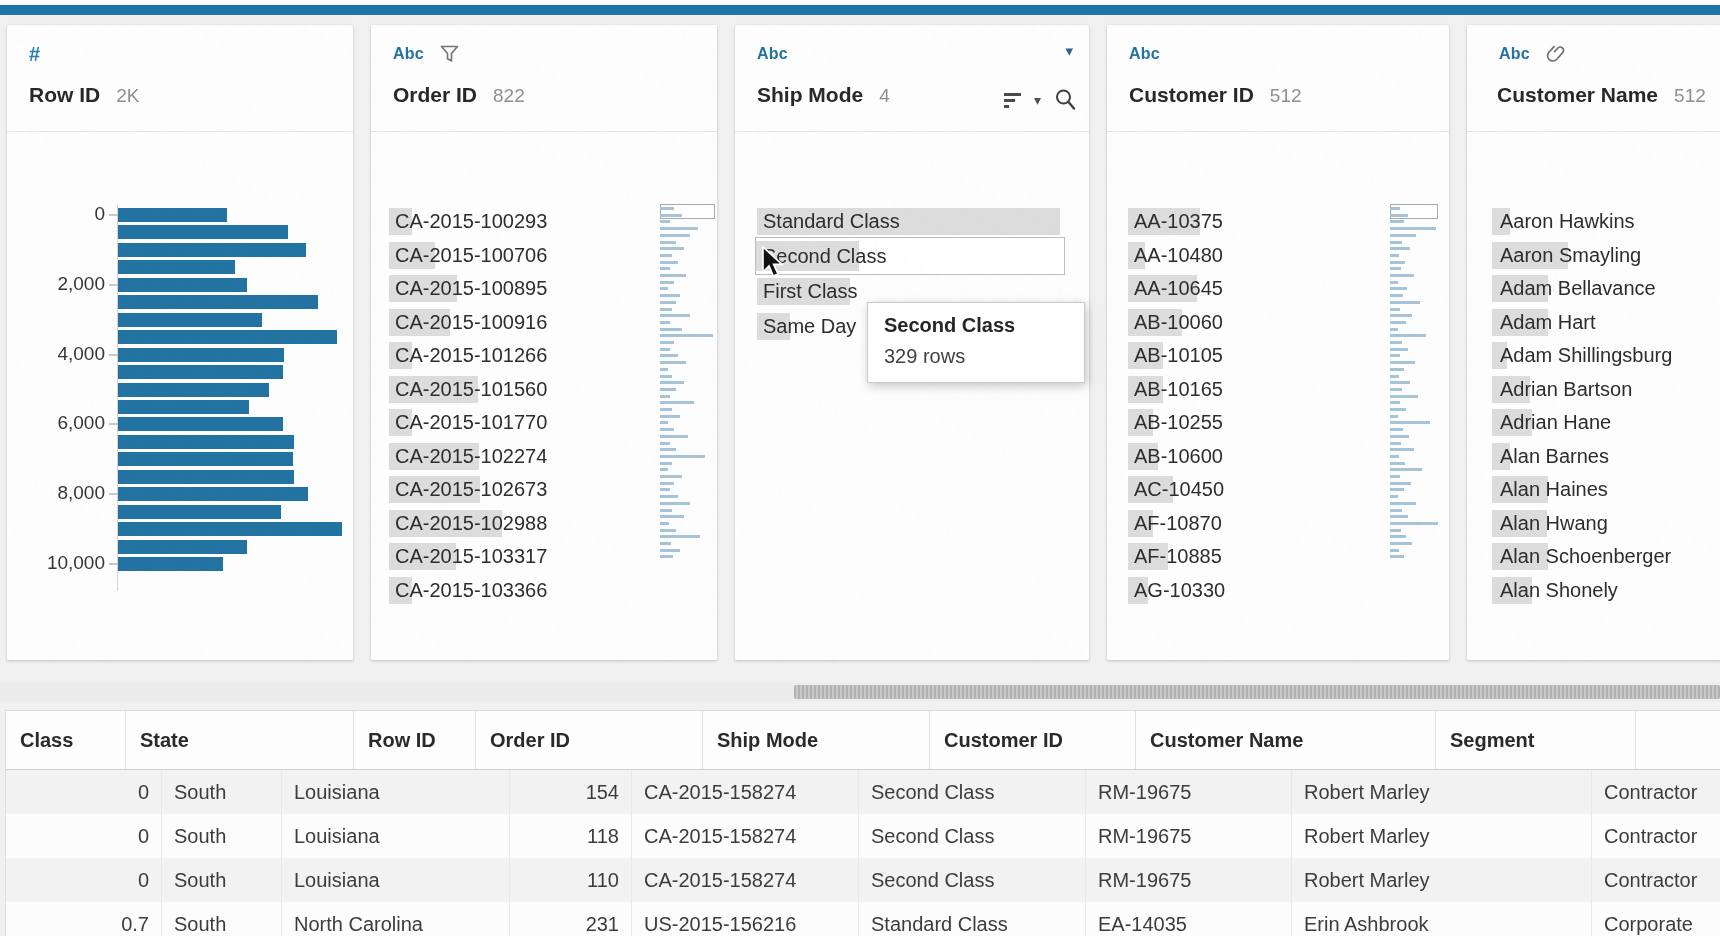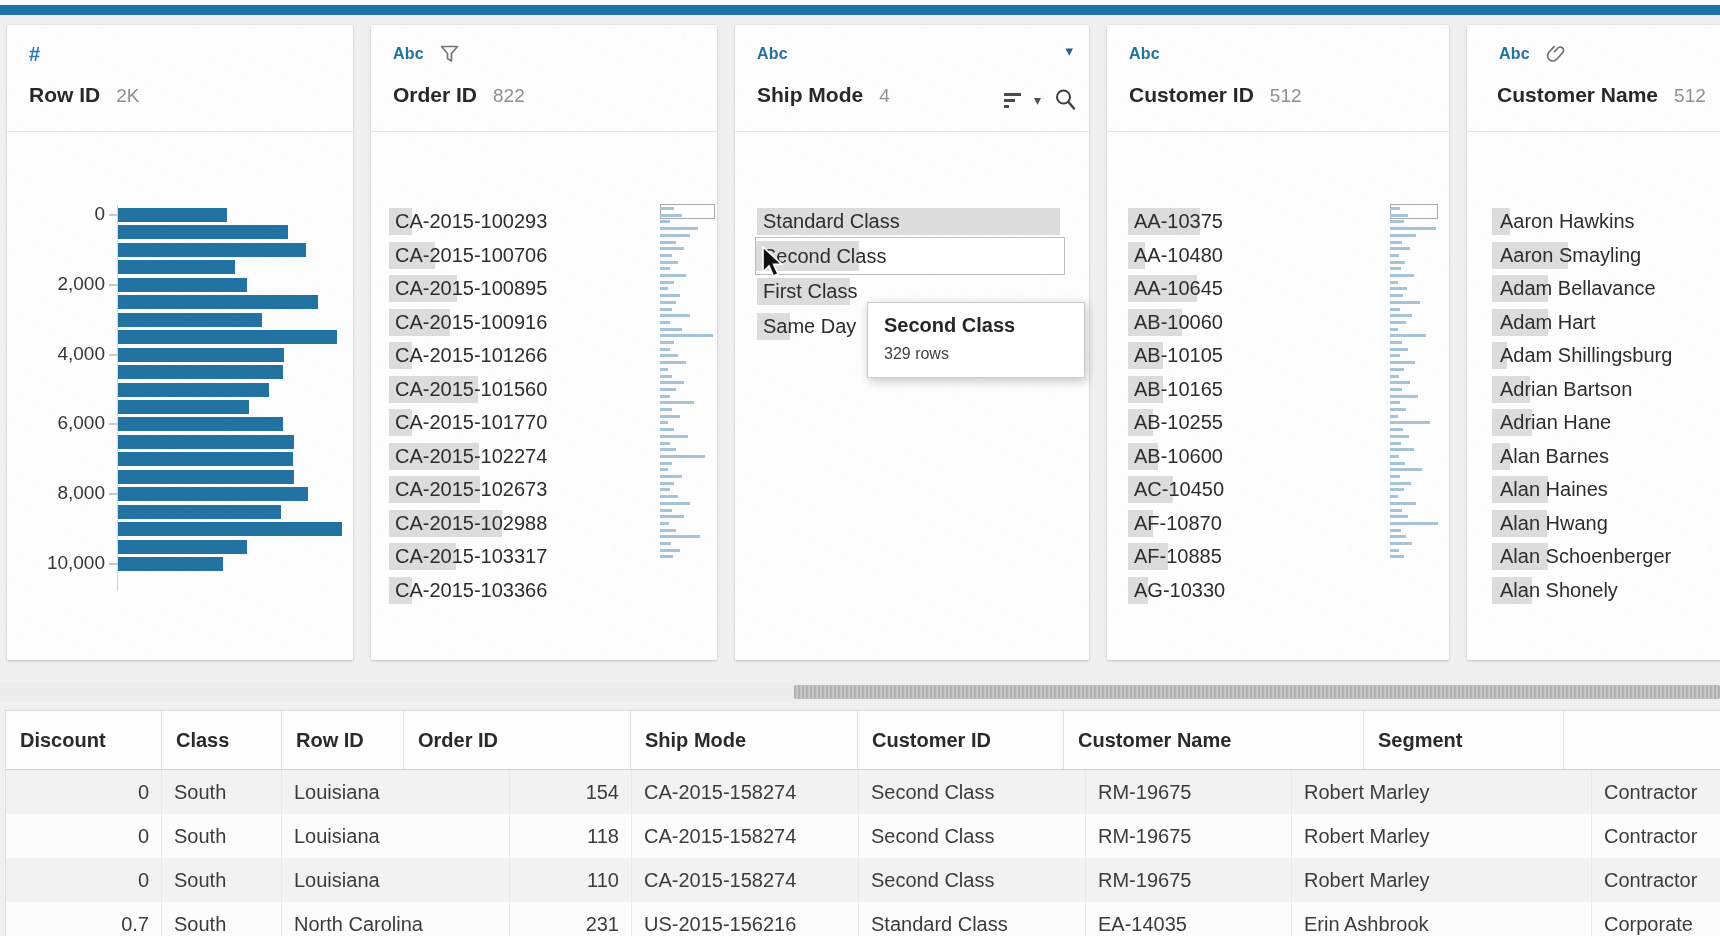--- a/index.html
+++ b/index.html
@@ -49,21 +49,21 @@
   .sort-icon i{display:block;height:3px;background:#4a4a4a;}
   .tool-caret{font-size:14px;color:#4f4f4f;}
   .ship-box{position:absolute;left:20px;width:310px;height:38px;border:1px solid #bdbdbd;background:#ffffff;box-sizing:border-box;}
   .ship-box .vbar{top:3px;height:30px;}
   .ship-box .vtext{line-height:36px;}
 
   
   .tooltip{position:absolute;left:867px;top:302px;width:184px;background:#ffffff;border:1px solid #c9c9c9;
            box-shadow:2px 3px 10px rgba(0,0,0,.22);padding:11px 16px 14px;z-index:6;}
   .tooltip-title{font-size:20px;font-weight:700;color:#262626;}
-  .tooltip-sub{font-size:16px;color:#424242;margin-top:8px;}
+  .tooltip-sub{font-size:20px;color:#424242;margin-top:8px;}
 
   
   .cursor{position:absolute;left:761px;top:246px;z-index:8;}
 
   
   .hscroll{position:absolute;left:0;right:0;top:683px;height:18px;background:#ececec;}
   .hthumb{position:absolute;left:794px;right:0;top:2px;bottom:2px;border-radius:2px;
           background:repeating-linear-gradient(90deg,#b2b2b2 0 2px,#c8c8c8 2px 4px);}
 
   
@@ -497,22 +497,22 @@
         <path d="M2 1 L2 26 L8 20 L12.4 30 L17 28 L12.6 18.4 L21 18.4 Z" fill="#111111" stroke="#ffffff" stroke-width="1.6"></path>
       </svg>
   </div>
 
   <div class="hscroll">
     <div class="hthumb"></div>
   </div>
 
   <div class="grid">
     <div class="gh">
-        <div class="gh-cell" style="width: 156px;">Discount</div>
         <div class="gh-cell" style="width: 120px;">Class</div>
+        <div class="gh-cell" style="width: 228px;">State</div>
         <div class="gh-cell" style="width: 122px;">Row ID</div>
         <div class="gh-cell" style="width: 227px;">Order ID</div>
         <div class="gh-cell" style="width: 227px;">Ship Mode</div>
         <div class="gh-cell" style="width: 206px;">Customer ID</div>
         <div class="gh-cell" style="width: 300px;">Customer Name</div>
         <div class="gh-cell" style="width: 200px;">Segment</div>
       </div>
     <div>
         <div class="gr odd">
           <div class="gc ar" style="width: 156px;">0</div>

